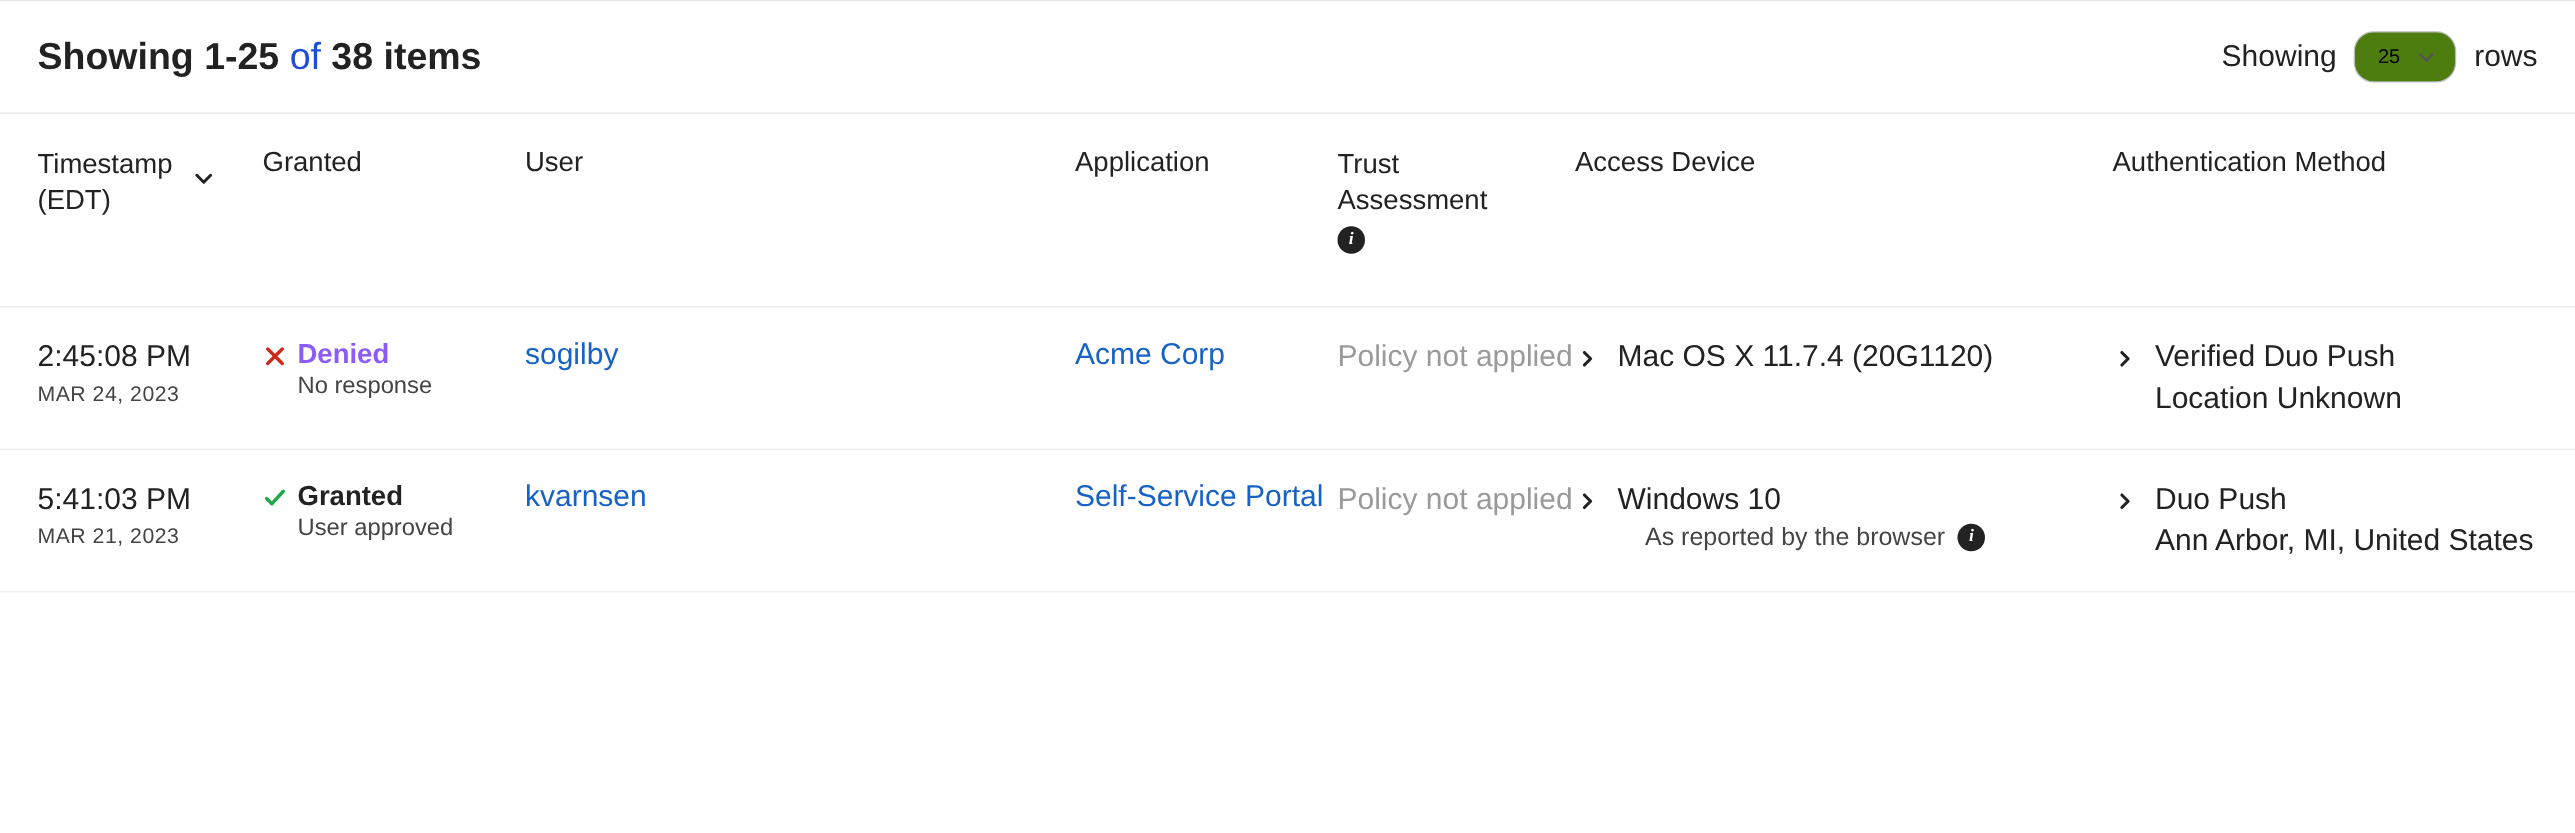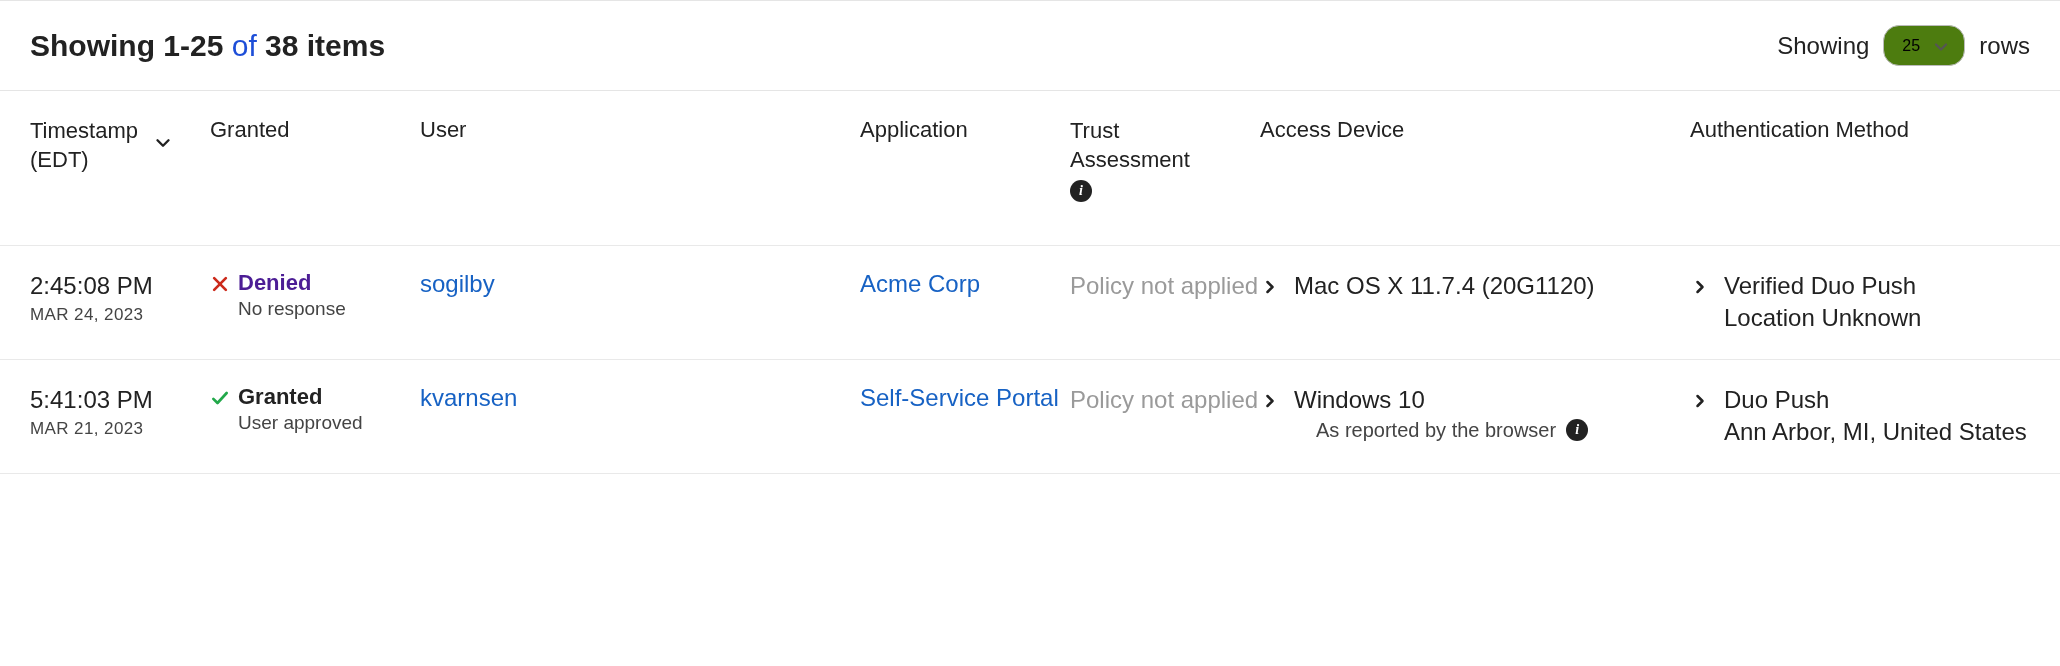--- a/index.html
+++ b/index.html
@@ -68,21 +68,21 @@
     display: inline-flex; align-items: center; justify-content: center;
     width: 22px; height: 22px; border-radius: 50%;
     background: #222; color: #fff; font-size: 14px; font-weight: 700;
     font-style: italic; font-family: Georgia, serif;
   }
   .sort-chev { margin-left: 6px; }
   
   .ts-time { font-size: 24px; color: #222; line-height: 1.3; }
   .ts-date { font-size: 17px; color: #444; text-transform: uppercase; letter-spacing: 0.4px; margin-top: 4px; }
   .result-line { display: flex; align-items: center; gap: 8px; font-size: 22px; }
-  .result-denied { color: #4c1d95; font-weight: 700; }
+  .result-denied { color: #8b5cf6; font-weight: 700; }
   .result-granted { color: #222; font-weight: 700; }
   .result-sub { font-size: 19px; color: #444; margin-top: 2px; margin-left: 28px; }
   .x-icon { color: #cc2a1b; }
   .check-icon { color: #22a84a; }
   .link { color: #1762c4; font-size: 24px; cursor: pointer; }
   .muted-text { color: #9a9a9a; font-size: 24px; line-height: 1.3; }
   .device-cell, .auth-cell { position: relative; padding-left: 34px; }
   .expand-chev {
     position: absolute; left: 0; top: 4px;
   }

